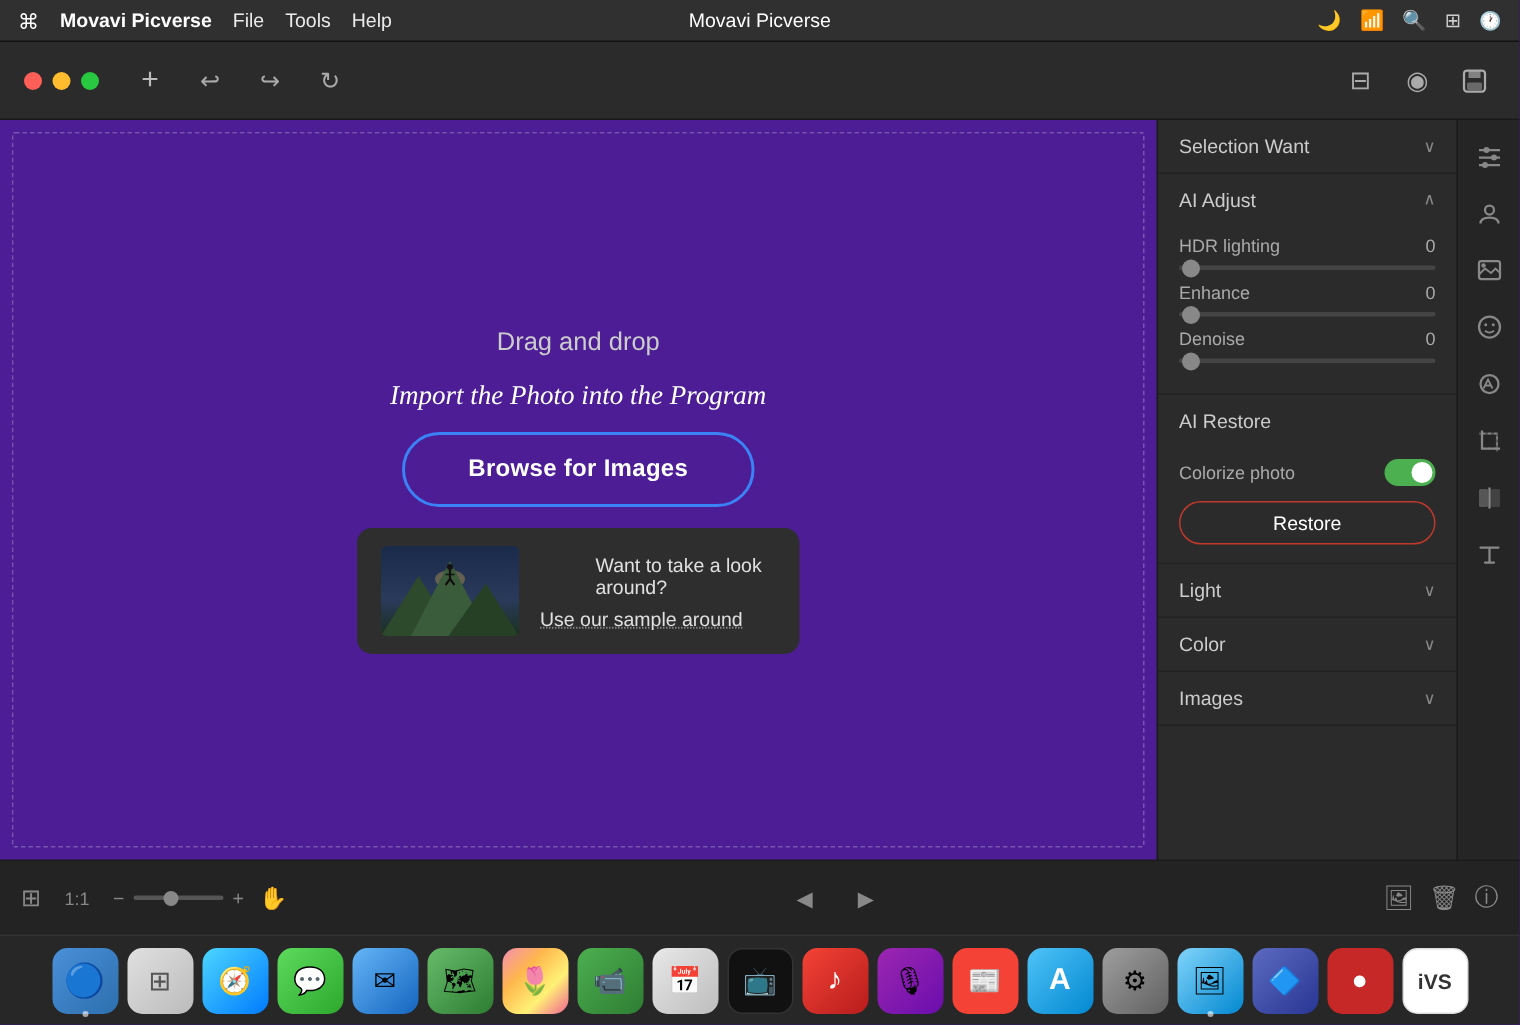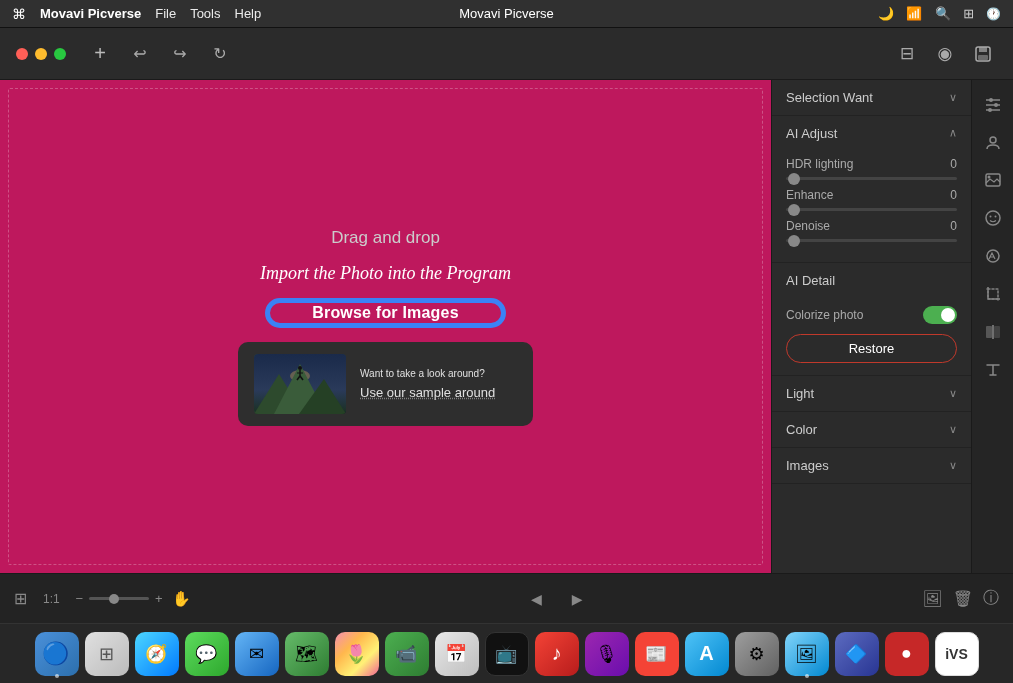--- a/index.html
+++ b/index.html
@@ -95,21 +95,21 @@
     .toolbar-spacer { flex: 1; }
     .toolbar-right {
       display: flex;
       align-items: center;
       gap: 10px;
     }
 
     
     .canvas-area {
       flex: 1;
-      background: #be185d;
+      background: #4c1d95;
       position: relative;
       display: flex;
       align-items: center;
       justify-content: center;
       border: none;
     }
 
     .canvas-border {
       position: absolute;
       top: 8px;
@@ -140,26 +140,26 @@
     .import-text {
       color: #fff;
       font-size: 18px;
       font-style: italic;
       font-family: 'Brush Script MT', cursive;
       text-align: center;
       line-height: 1.2;
     }
 
     .browse-btn {
-      border: 5px solid #3b82f6;
+      border: 2px solid #3b82f6;
       background: transparent;
       color: #fff;
       font-size: 16px;
       font-weight: 600;
-      padding: 1px 42px;
+      padding: 14px 42px;
       border-radius: 30px;
       cursor: pointer;
       letter-spacing: 0.2px;
       transition: background 0.15s;
     }
 
     .sample-card {
       background: #2e2e2e;
       border-radius: 10px;
       display: flex;
@@ -177,21 +177,22 @@
       overflow: hidden;
       flex-shrink: 0;
     }
     .sample-card-text {
       display: flex;
       flex-direction: column;
       gap: 6px;
     }
     .sample-card-line1 {
       color: #e0e0e0;
-      font-size: 10px;
+      font-size: 13px;
+      margin-left: 37px;
     }
     .sample-card-line2 {
       color: #e0e0e0;
       font-size: 13px;
     }
 
     
     .right-panel {
       width: 200px;
       background: #2b2b2b;
@@ -598,21 +599,21 @@
           <span class="slider-value">0</span>
         </div>
         <div class="slider-track">
           <div class="slider-thumb"></div>
         </div>
       </div>
     </div>
 
     <div class="panel-section">
       <div class="panel-header">
-        <span>AI Detail</span>
+        <span>AI Restore</span>
       </div>
       <div class="ai-restore-body">
         <div class="colorize-row">
           <span class="colorize-label">Colorize photo</span>
           <div class="toggle active">
             <div class="toggle-thumb"></div>
           </div>
         </div>
         <button class="restore-btn">Restore</button>
       </div>

